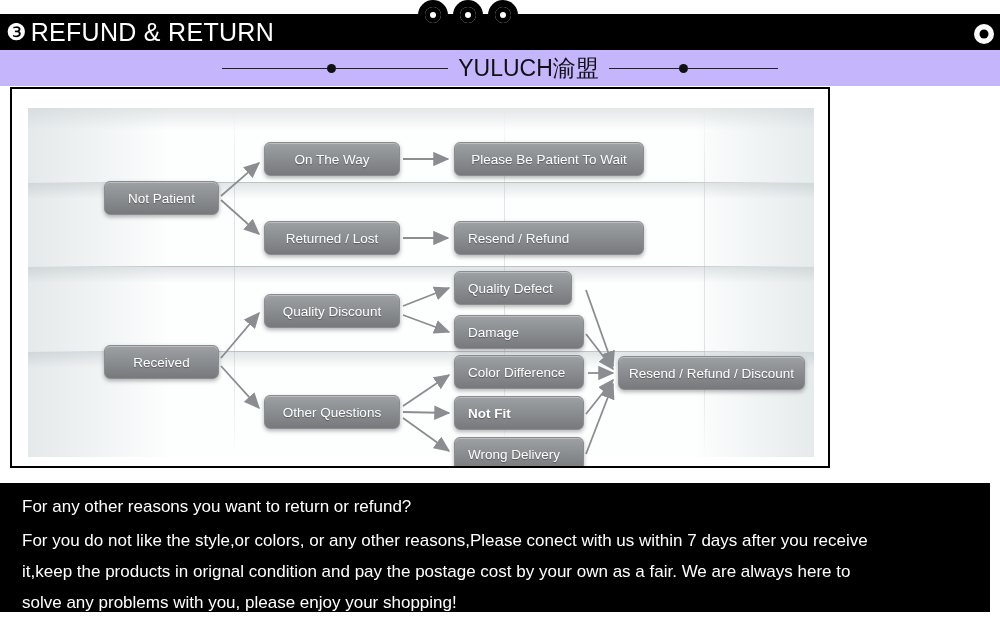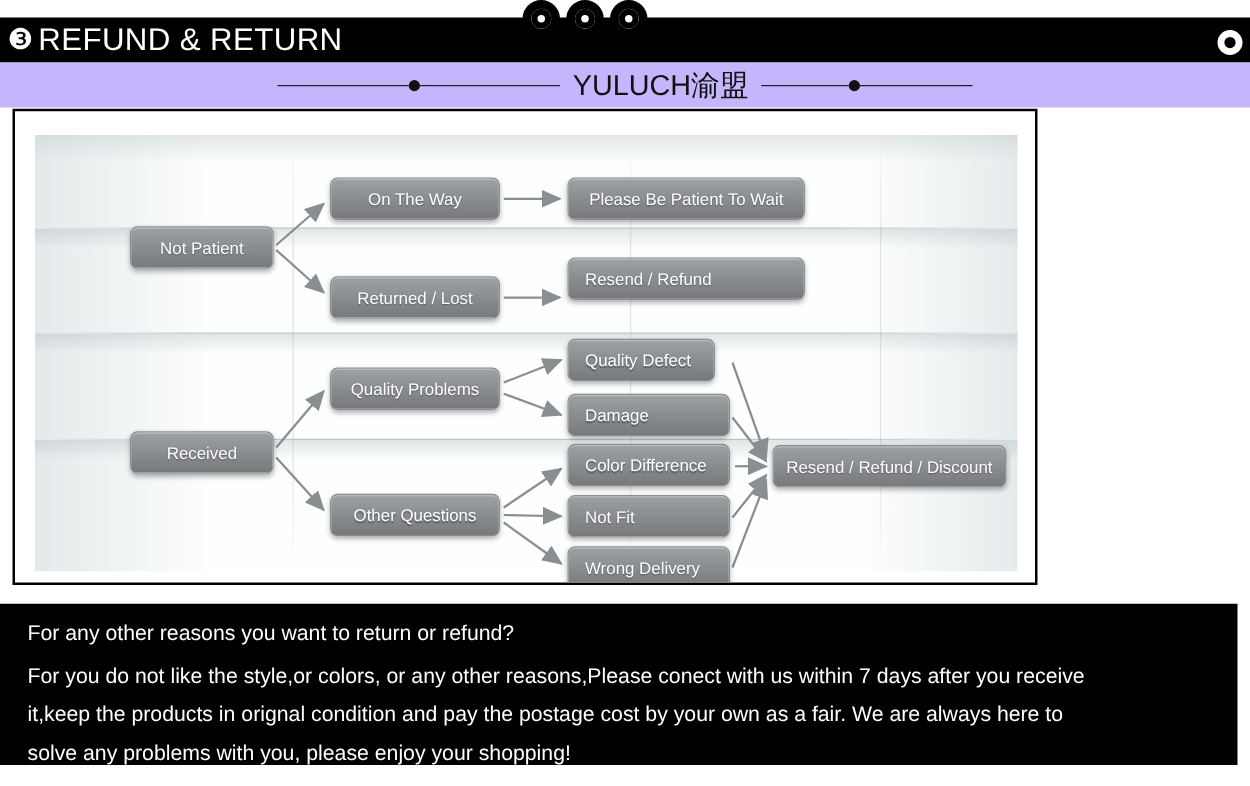--- a/index.html
+++ b/index.html
@@ -149,25 +149,25 @@
   #node-received{left:76px;top:237px;width:115px;}
 
   #node-on-the-way{left:236px;top:34px;width:136px;}
   #node-returned-lost{left:236px;top:113px;width:136px;}
   #node-quality-problems{left:236px;top:186px;width:136px;}
   #node-other-questions{left:236px;top:287px;width:136px;}
 
   #node-quality-defect{left:426px;top:163px;width:118px;}
   #node-damage{left:426px;top:207px;width:130px;}
   #node-color-difference{left:426px;top:247px;width:130px;}
-  #node-not-fit{left:426px;top:288px;width:130px;}
+  #node-not-fit{left:426px;top:288px;width:130px;font-weight:bold;}
   #node-wrong-delivery{left:426px;top:329px;width:130px;}
 
   #node-please-wait{left:426px;top:34px;width:190px;}
-  #node-resend-refund{left:426px;top:98px;width:190px;}
+  #node-resend-refund{left:426px;top:113px;width:190px;}
   #node-resend-refund-discount{left:590px;top:248px;width:187px;}
 
   
   #flow-arrows{
     position:absolute;left:0;top:0;width:786px;height:349px;
     pointer-events:none;
   }
 
   
   #footer{
@@ -265,21 +265,21 @@
       <span>Received</span>
     </div>
 
     <div class="node center" id="node-on-the-way">
       <span>On The Way</span>
     </div>
     <div class="node center" id="node-returned-lost">
       <span>Returned / Lost</span>
     </div>
     <div class="node center" id="node-quality-problems">
-      <span>Quality Problems</span>
+      <span>Quality Discount</span>
     </div>
     <div class="node center" id="node-other-questions">
       <span>Other Questions</span>
     </div>
 
     <div class="node center" id="node-please-wait">
       <span>Please Be Patient To Wait</span>
     </div>
     <div class="node left" id="node-resend-refund">
       <span>Resend / Refund</span>

